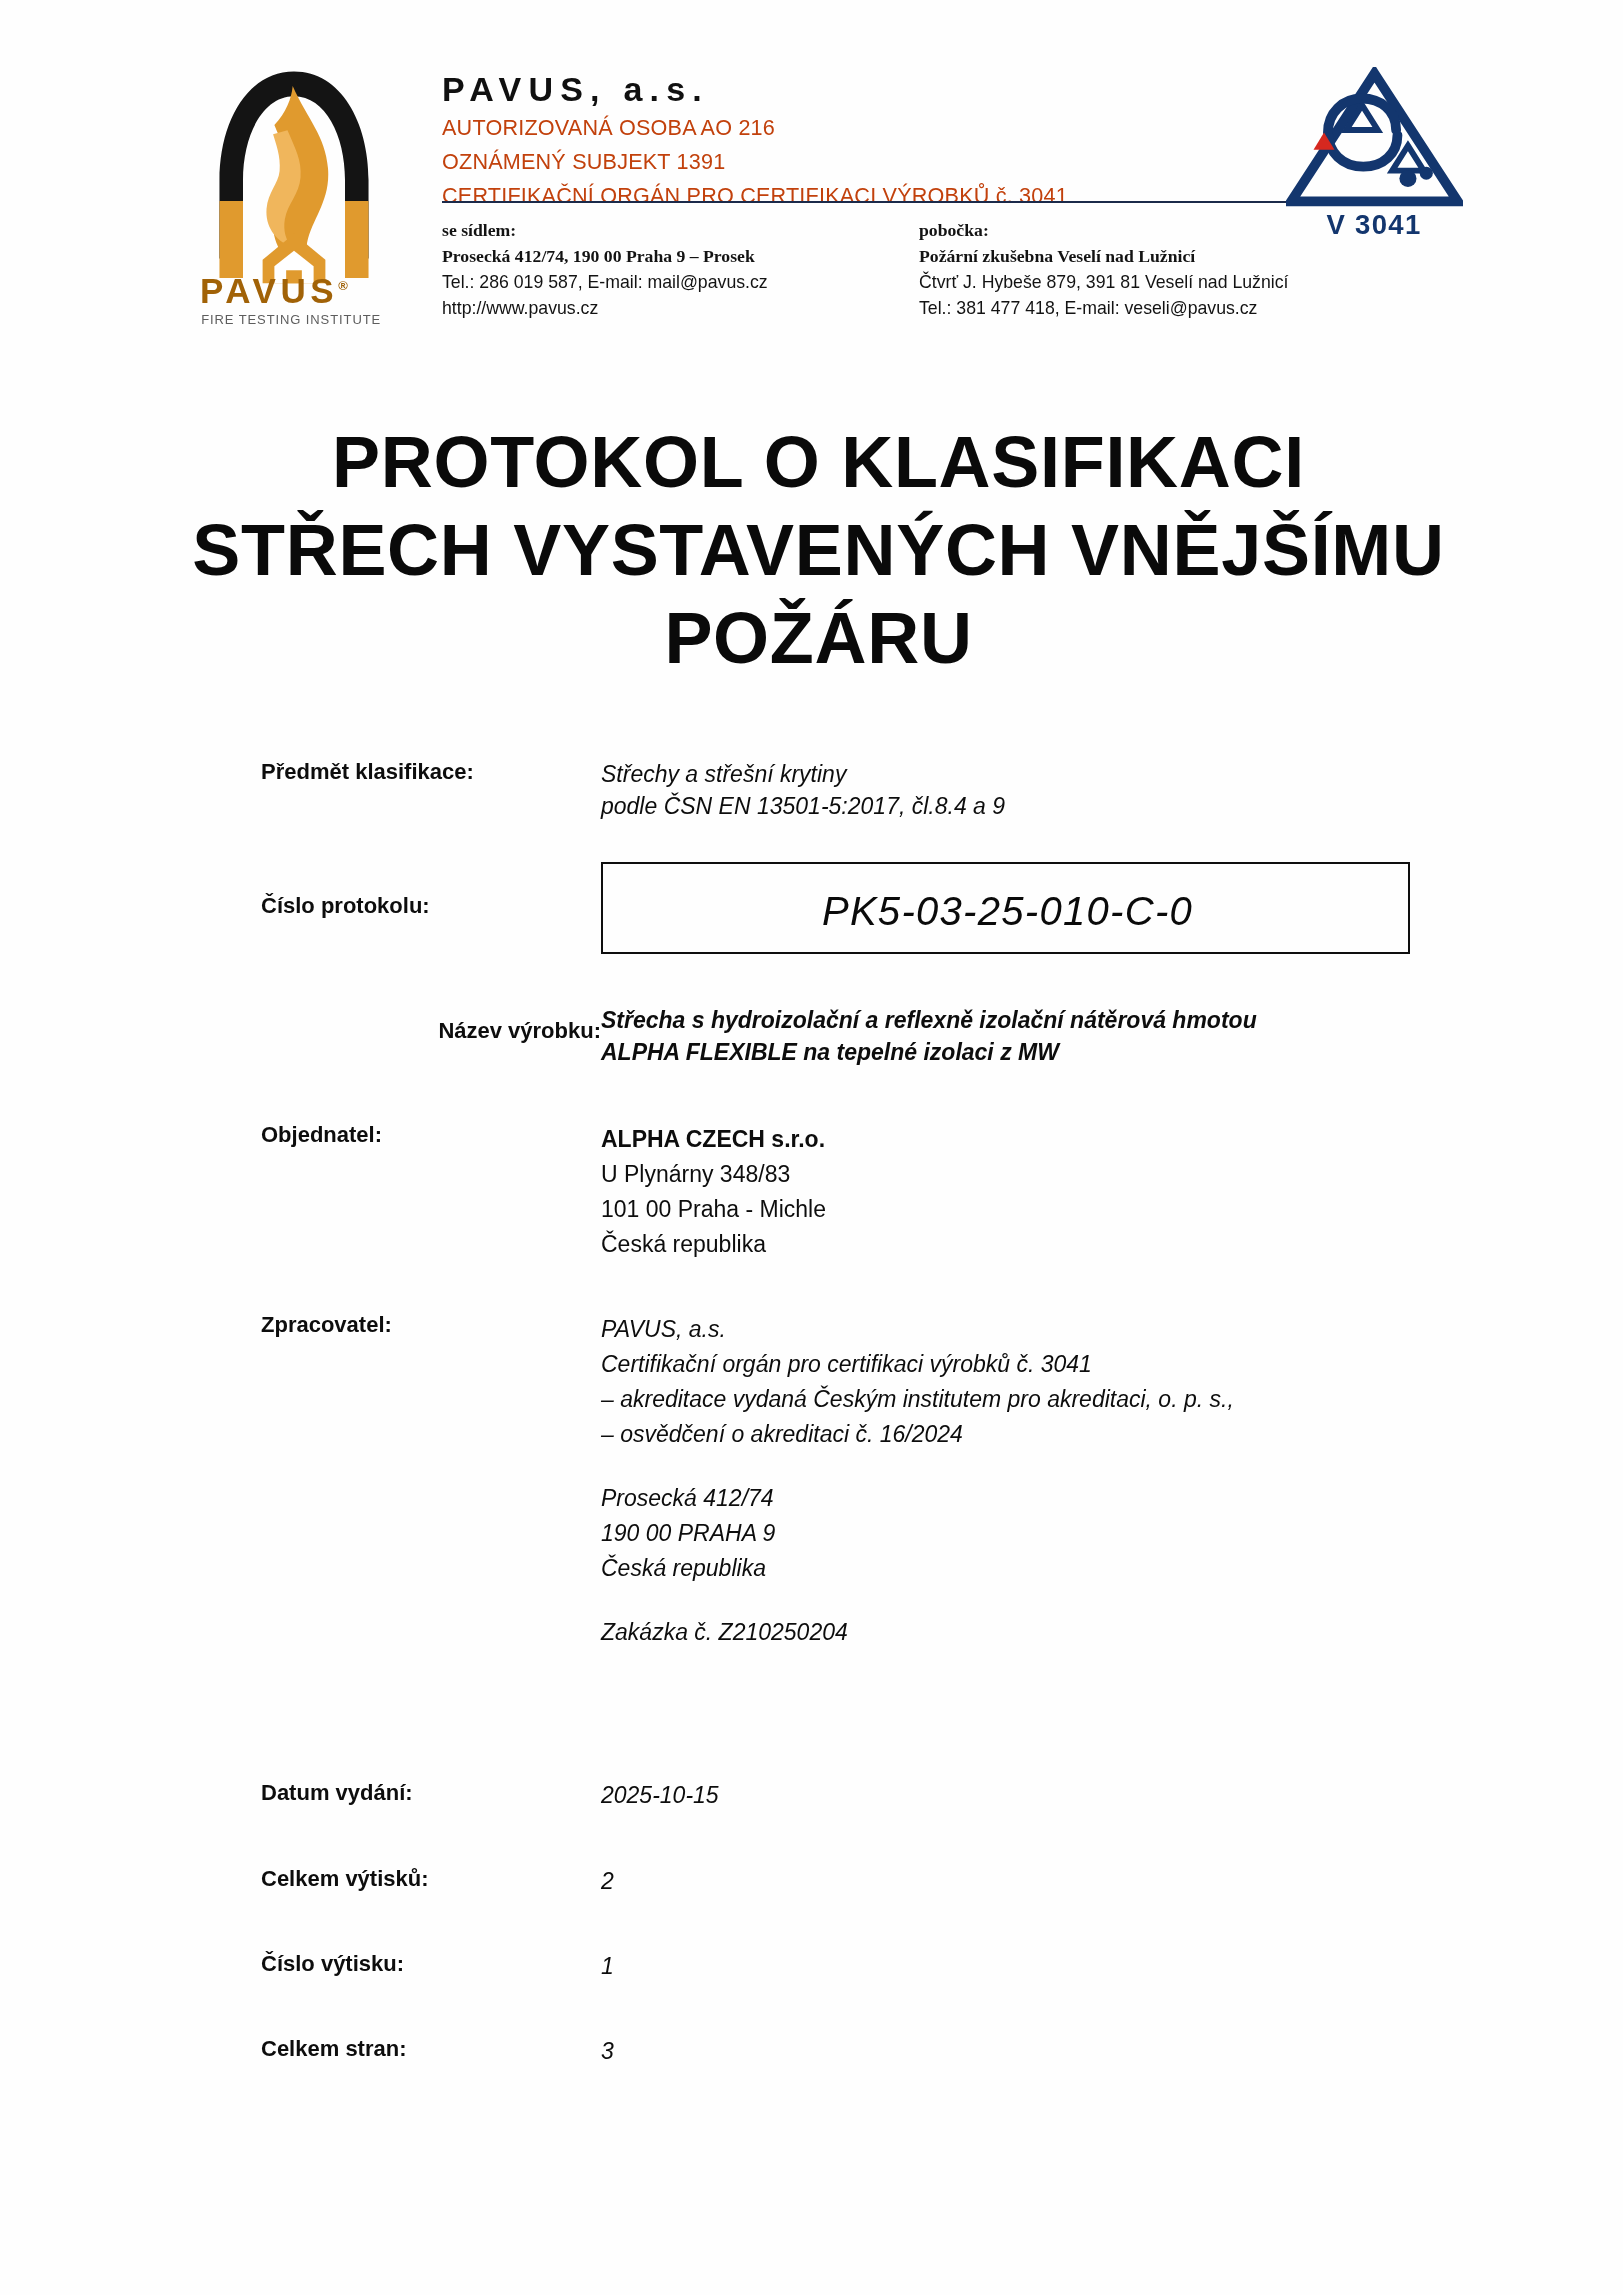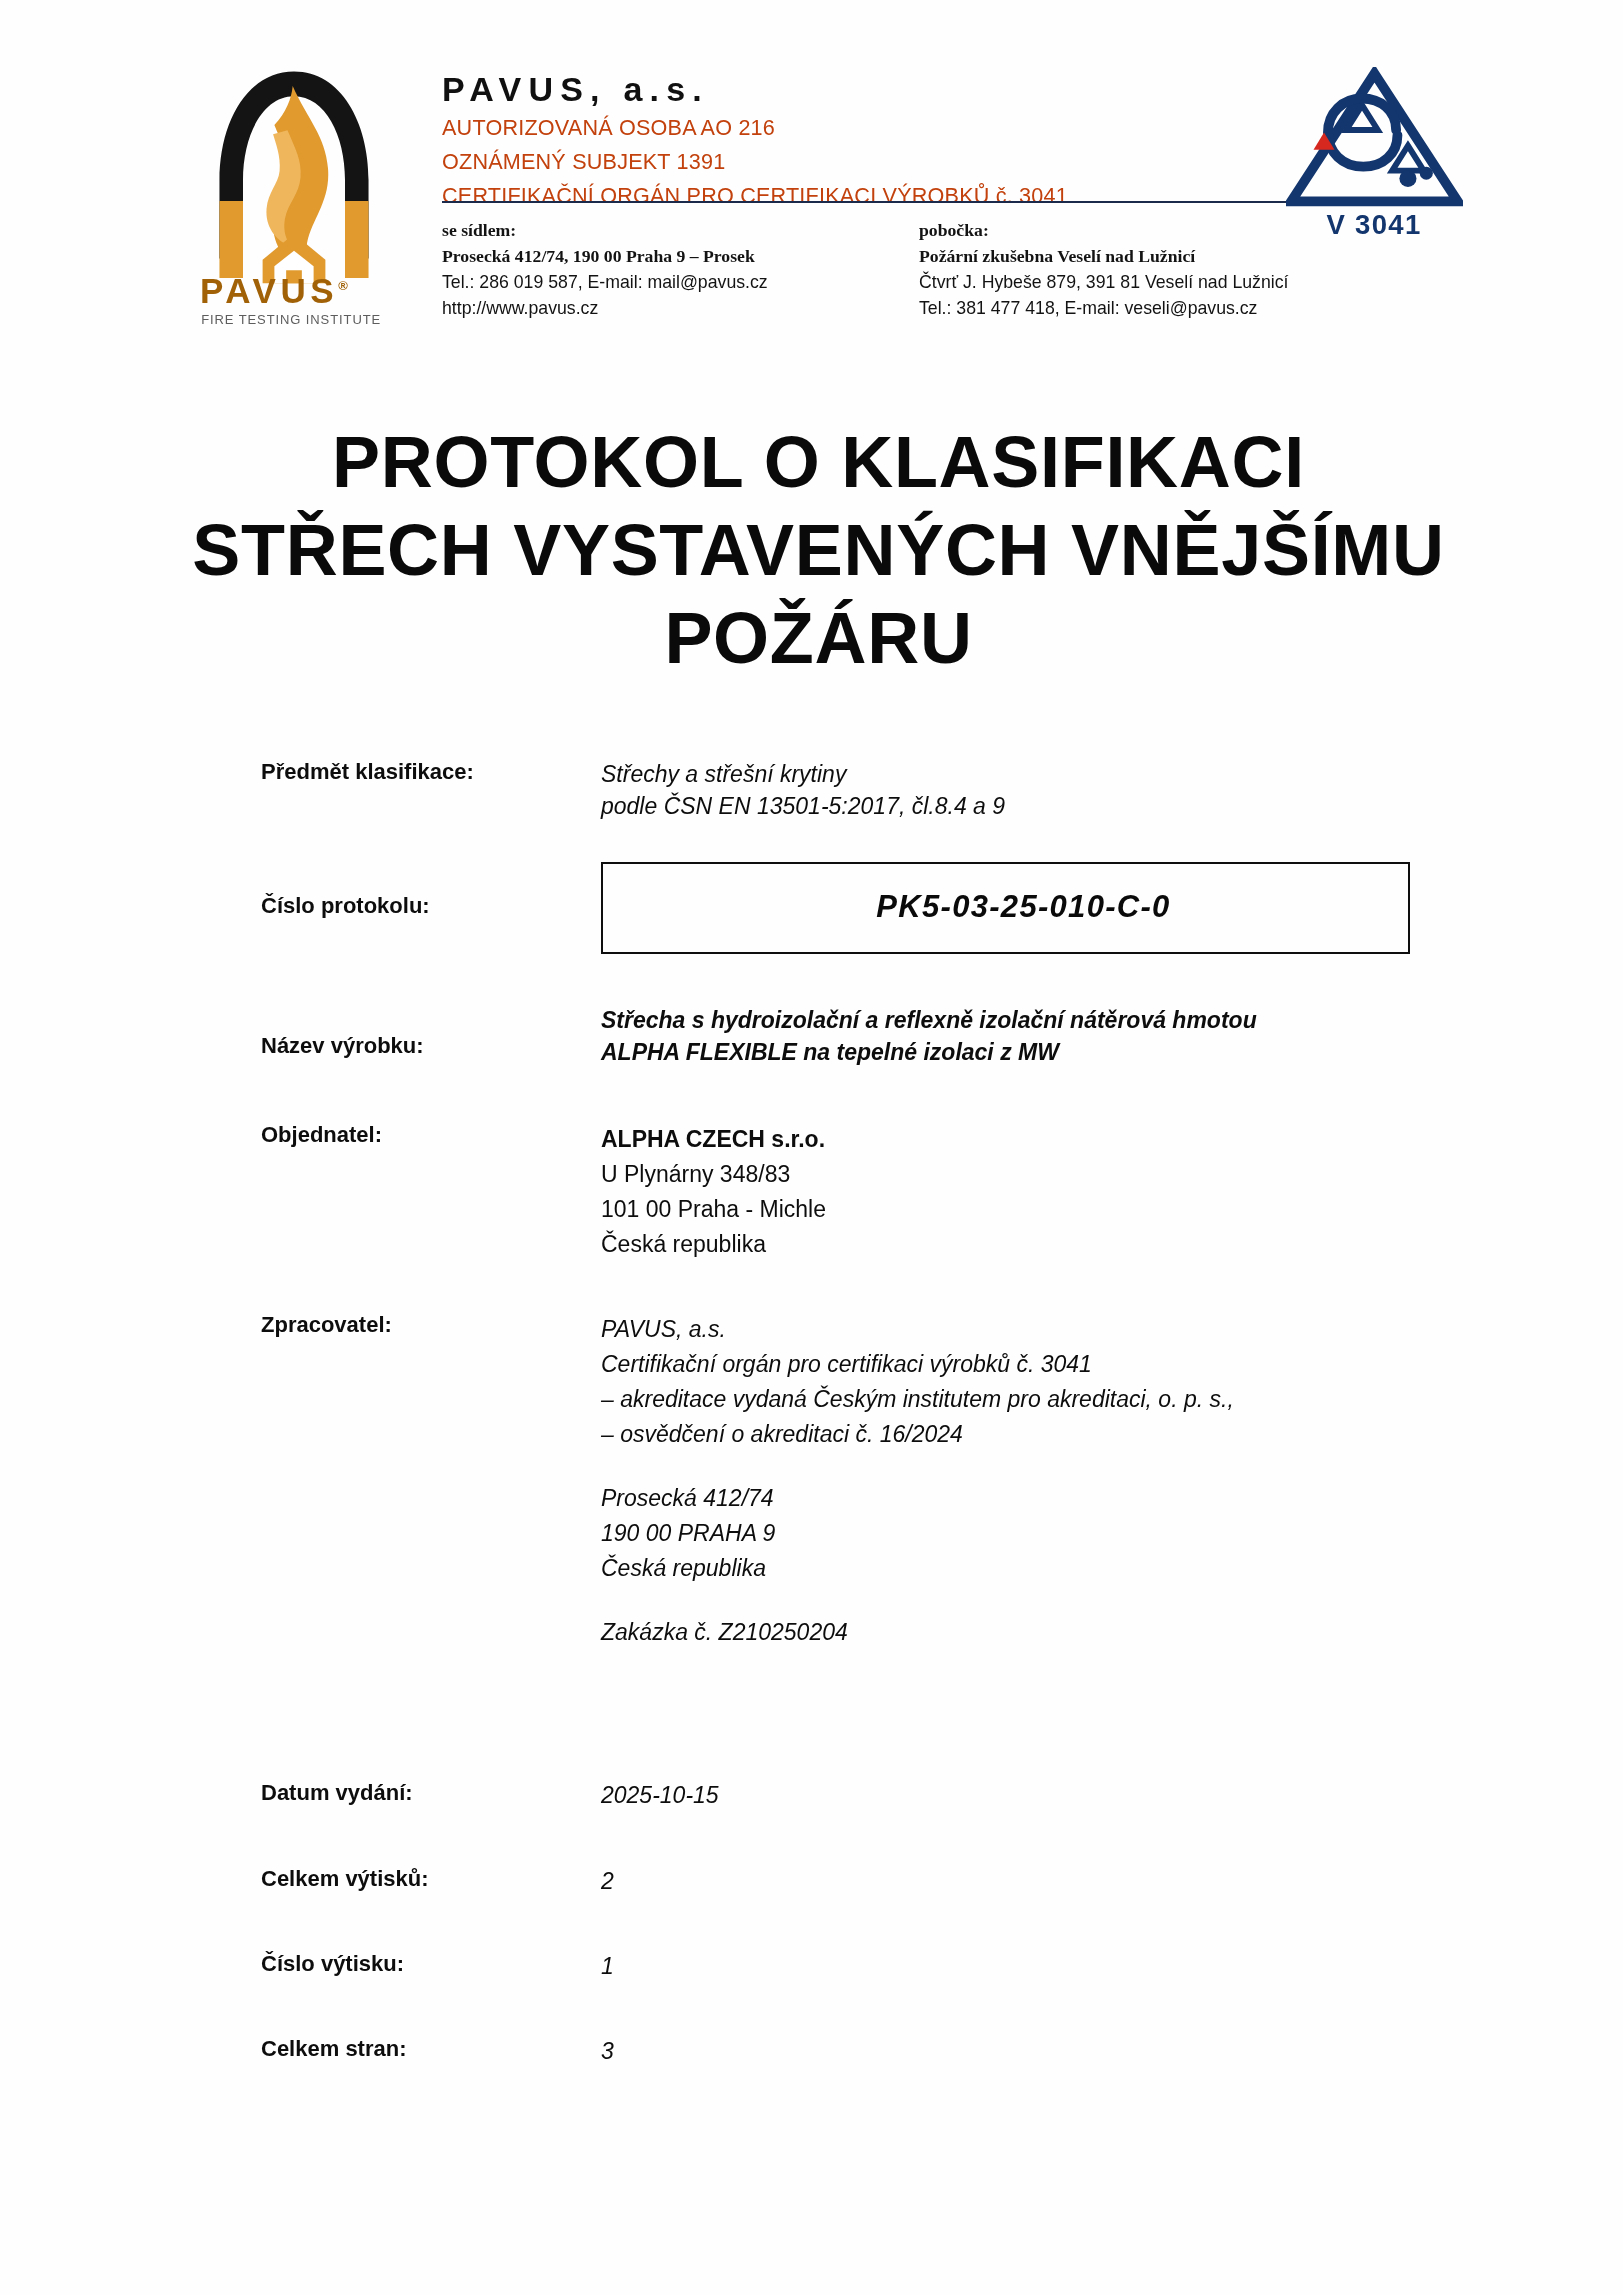--- a/index.html
+++ b/index.html
@@ -198,26 +198,25 @@
     height: 92px;
     border: 2px solid #0e0e0e;
     box-sizing: border-box;
   }
   .proto-num {
     position: absolute;
     left: 0;
     top: 25px;
     width: 809px;
     text-align: center;
-    font-size: 31px;
-    font-weight: 700;
+    font-size: 40px;
+    font-weight: 400;
     font-style: italic;
     letter-spacing: 1.3px;
     color: #0a0a0a;
-    padding-left: 16px;
   }
 
   .vline { display: block; }
   .spacer-line { display:block; height: 29px; }
 </style>
 </head>
 <body>
 
 <div class="page">
 
@@ -312,21 +311,21 @@
     </div>
 
     <div class="row" style="top:103px;">
       <div class="label" style="top:31px;">Číslo protokolu:</div>
       <div class="proto-box">
         <div class="proto-num">PK5-03-25-010-C-0</div>
       </div>
     </div>
 
     <div class="row" style="top:246px;">
-      <div class="label" style="top:28px;">Název výrobku:</div>
+      <div class="label" style="top:13px;text-align:right;">Název výrobku:</div>
       <div class="value bolditalic">
         <span class="vline">Střecha s hydroizolační a reflexně izolační nátěrová hmotou</span>
         <span class="vline">ALPHA FLEXIBLE na tepelné izolaci z MW</span>
       </div>
     </div>
 
     <div class="row" style="top:363px;">
       <div class="label">Objednatel:</div>
       <div class="value plain" style="line-height:1.52;">
         <span class="vline" style="font-weight:700;">ALPHA CZECH s.r.o.</span>

